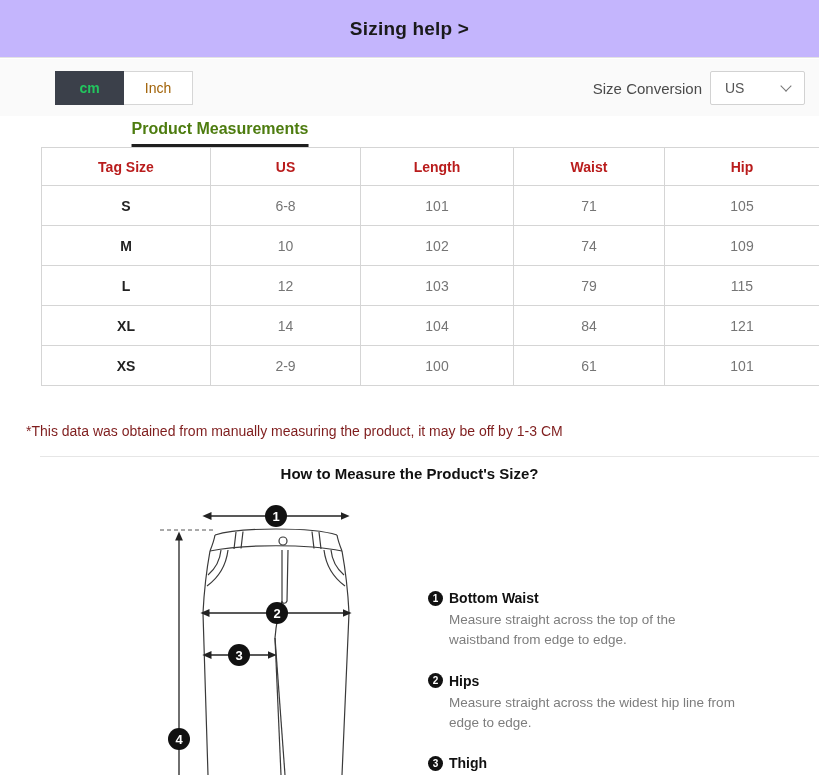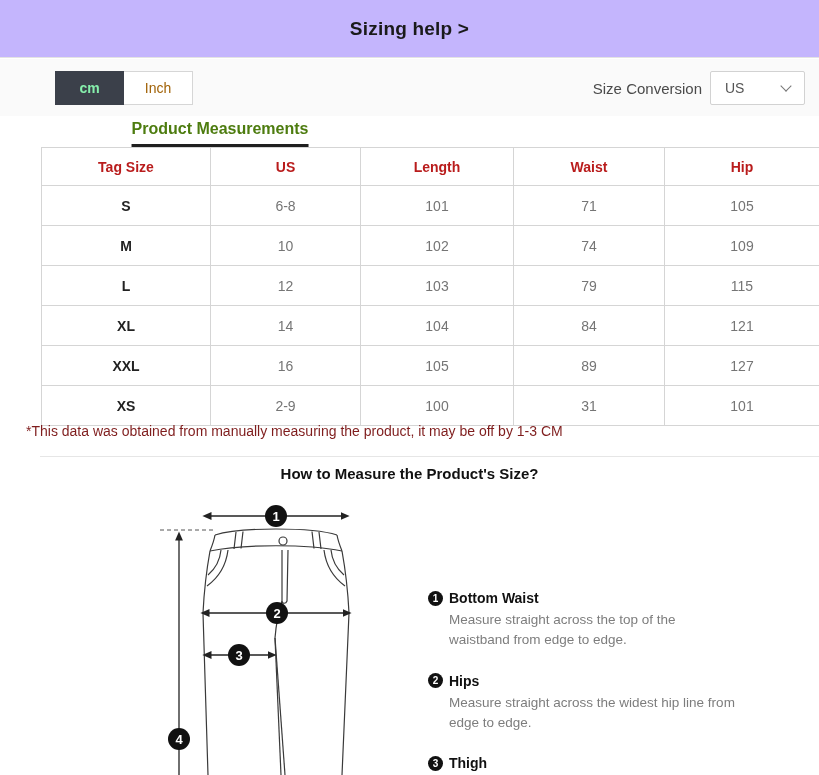--- a/index.html
+++ b/index.html
@@ -13,21 +13,21 @@
   .header { position:absolute; top:0; left:0; width:819px; height:58px;
             background:#c4b5fd; border-bottom:1px solid #e3e3e3;
             display:flex; align-items:center; justify-content:center; }
   .header .title { font-size:19px; font-weight:bold; color:#1a1a1a; letter-spacing:.2px; cursor:pointer; }
 
   
   .toolbar { position:absolute; top:59px; left:0; width:819px; height:57px; background:#fafafa; }
   .unit-toggle { position:absolute; left:55px; top:12px; display:flex; height:34px; }
   .unit-btn { min-width:69px; padding:0 20px; display:flex; align-items:center; justify-content:center;
               font-size:14px; cursor:pointer; }
-  .unit-btn.active { background:#3b404a; color:#86efac; font-weight:bold; border:1px solid #3b404a; }
+  .unit-btn.active { background:#3b404a; color:#22c55e; font-weight:bold; border:1px solid #3b404a; }
   .unit-btn.inactive { background:#fff; color:#a16207; border:1px solid #d6d6d6; border-left:none; }
   .size-conv { position:absolute; right:14px; top:12px; display:flex; align-items:center; height:34px; }
   .size-conv-label { font-size:15px; color:#4a4a4a; margin-right:8px; }
   .conv-select { width:95px; height:34px; background:#fff; border:1px solid #d2d2d2; border-radius:2px;
                  display:flex; align-items:center; justify-content:space-between; padding:0 14px; cursor:pointer; }
   .conv-select .val { font-size:14px; color:#555; }
   .chevron-down { width:8px; height:8px; border-right:1.5px solid #777; border-bottom:1.5px solid #777;
                   transform:rotate(45deg); margin-top:-4px; }
 
   
@@ -131,31 +131,24 @@
       <td>115</td>
     </tr>
     <tr>
       <td class="tagcol">XL</td>
       <td>14</td>
       <td>104</td>
       <td>84</td>
       <td>121</td>
     </tr>
     <tr>
-      <td class="tagcol">XXL</td>
-      <td>16</td>
-      <td>105</td>
-      <td>89</td>
-      <td>127</td>
-    </tr>
-    <tr>
       <td class="tagcol">XS</td>
       <td>2-9</td>
       <td>100</td>
-      <td>31</td>
+      <td>61</td>
       <td>101</td>
     </tr>
   </tbody>
 </table>
 
 <div class="footnote">*This data was obtained from manually measuring the product, it may be off by 1-3 CM</div>
 
 <div class="section-divider"></div>
 
 <div class="how-heading">How to Measure the Product's Size?</div>

